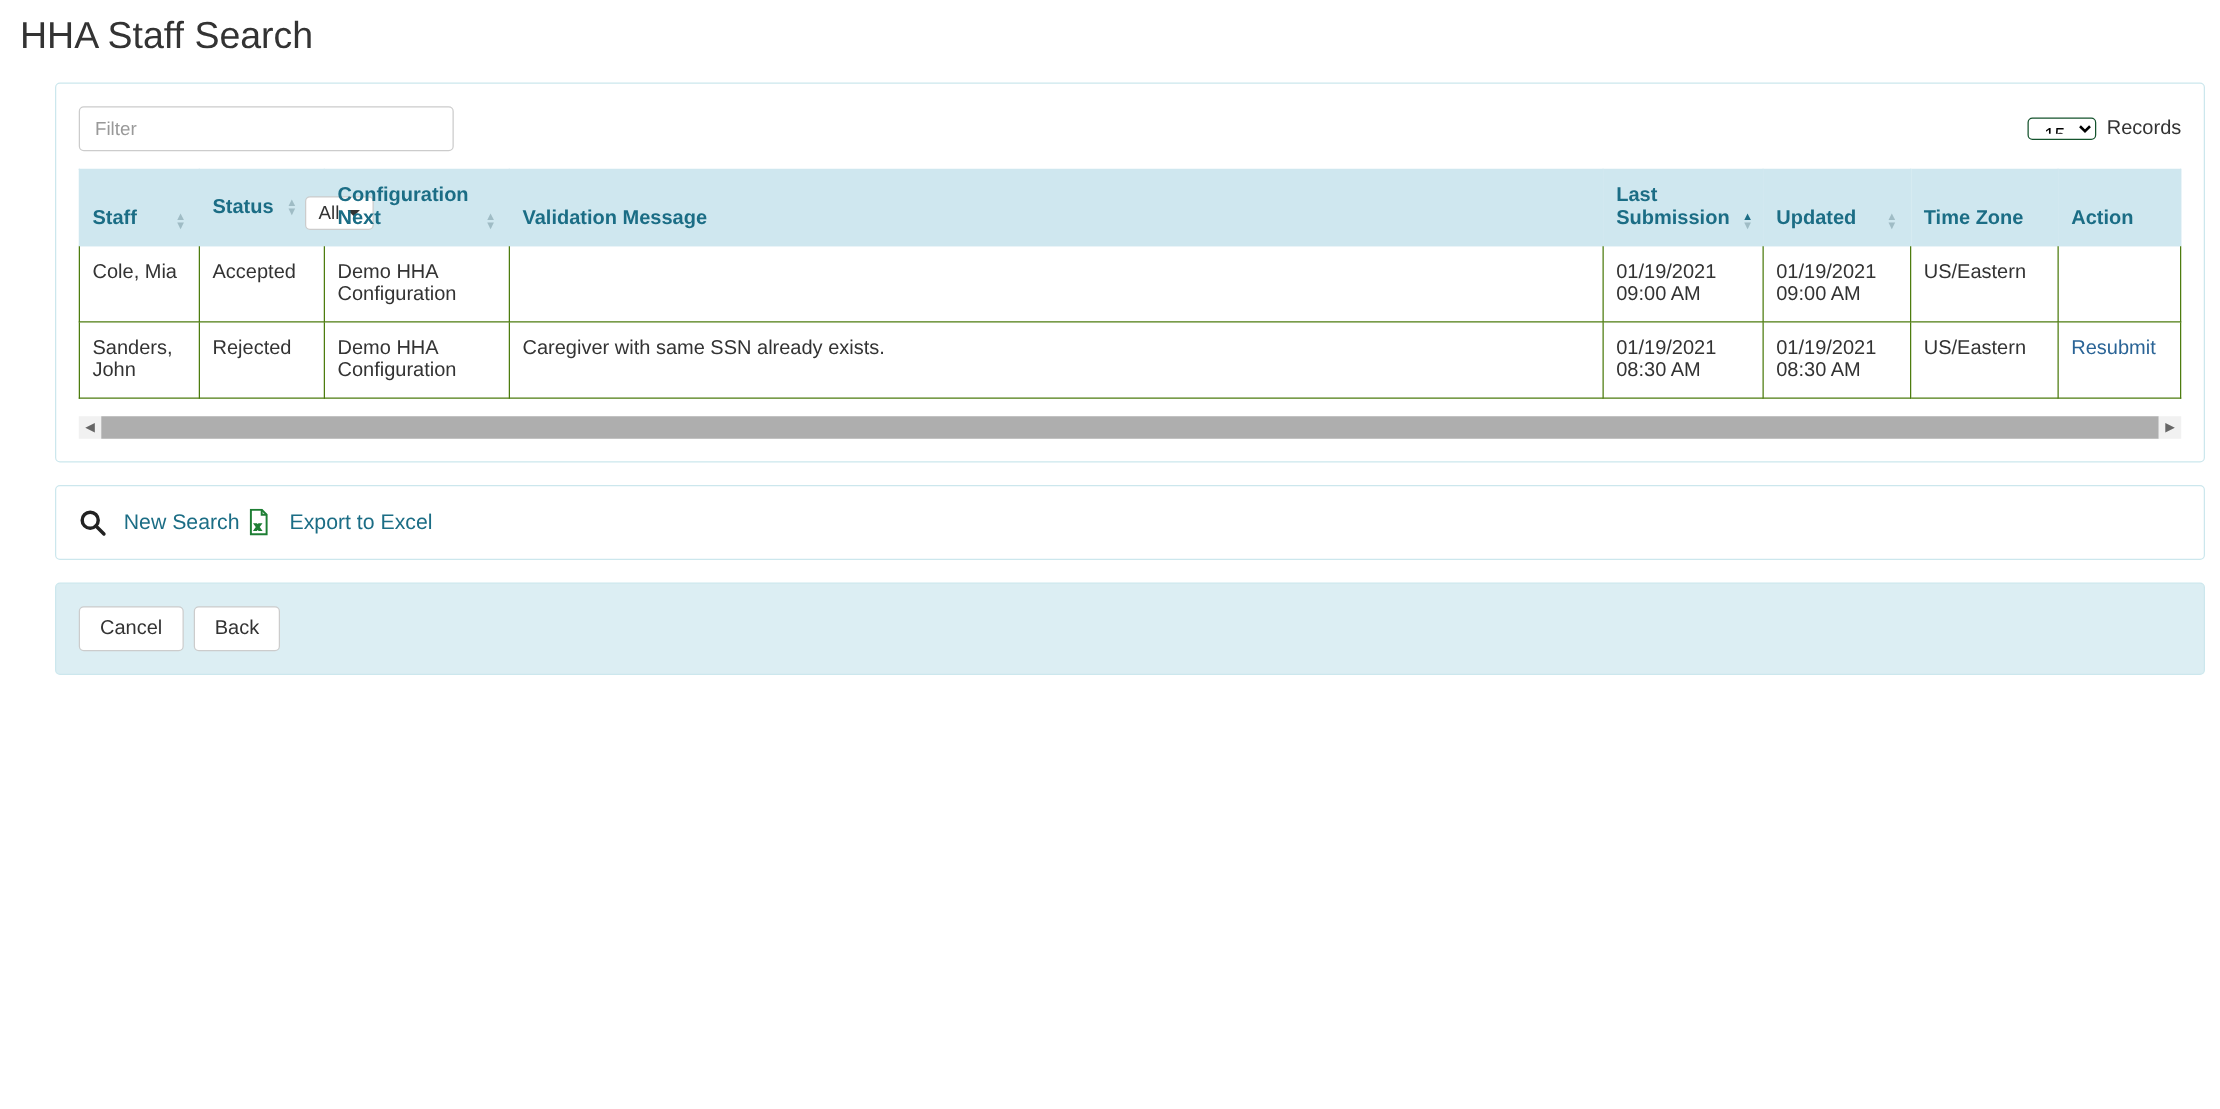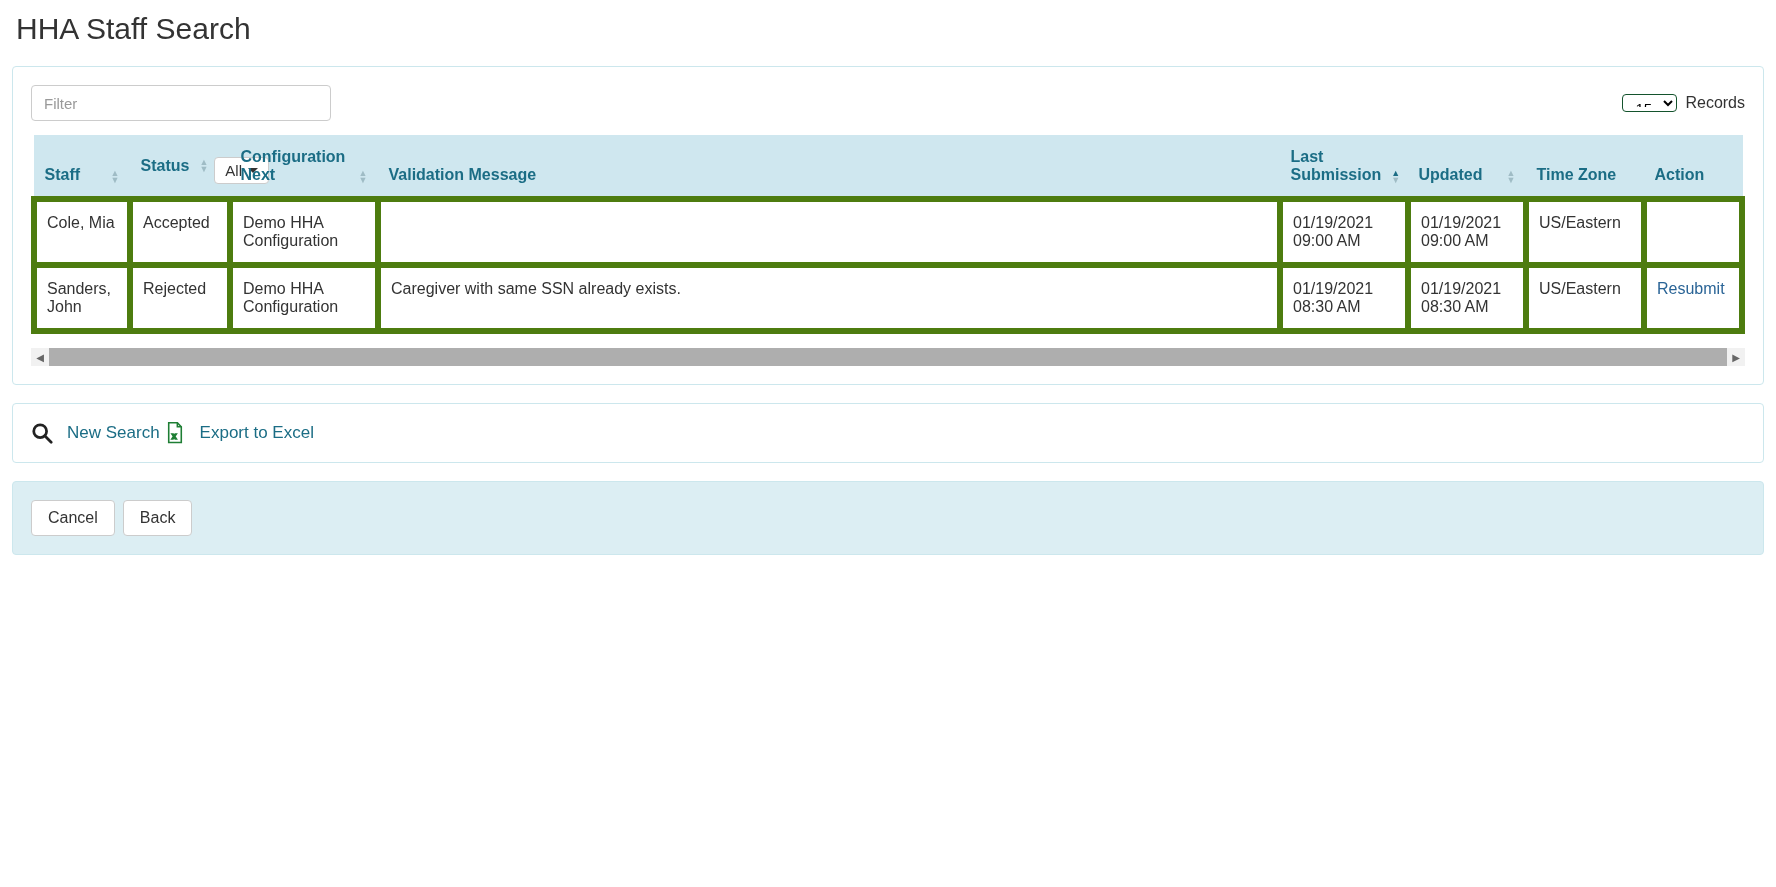--- a/index.html
+++ b/index.html
@@ -16,20 +16,21 @@
   font-weight: 500;
   color: #333;
   margin: 0 0 20px 4px;
 }
 .panel {
   border: 1px solid #cce7ed;
   border-radius: 4px;
   background: #fff;
   margin-bottom: 18px;
   padding: 18px;
+  margin-left: 32px;
 }
 .panel.footer-panel {
   background: #dceef3;
   padding: 18px;
 }
 .toolbar {
   display: flex;
   justify-content: space-between;
   align-items: center;
   margin-bottom: 14px;
@@ -71,21 +72,21 @@
 }
 table.data th .th-inner {
   display: flex; align-items: flex-end; gap: 6px; justify-content: space-between;
 }
 table.data th .sort-icons {
   display: inline-flex; flex-direction: column; align-items: center;
   font-size: 9px; line-height: 7px; color: #9fbcc5;margin-left:4px;
 }
 table.data th .sort-icons.active-asc .up { color: #1b6d85; }
 table.data td {
-  border: 6px solid #4d7c0f;
+  border: 1px solid #4d7c0f;
   padding: 12px 10px;
   font-size: 16px;
   color: #333;
   vertical-align: top;
 }
 .status-select-btn {
   display: inline-flex; align-items: center; gap: 6px;
   background: #fff; border: 1px solid #ccc; border-radius: 4px;
   padding: 4px 10px; font-size: 15px; color: #333; cursor: pointer;
 }

